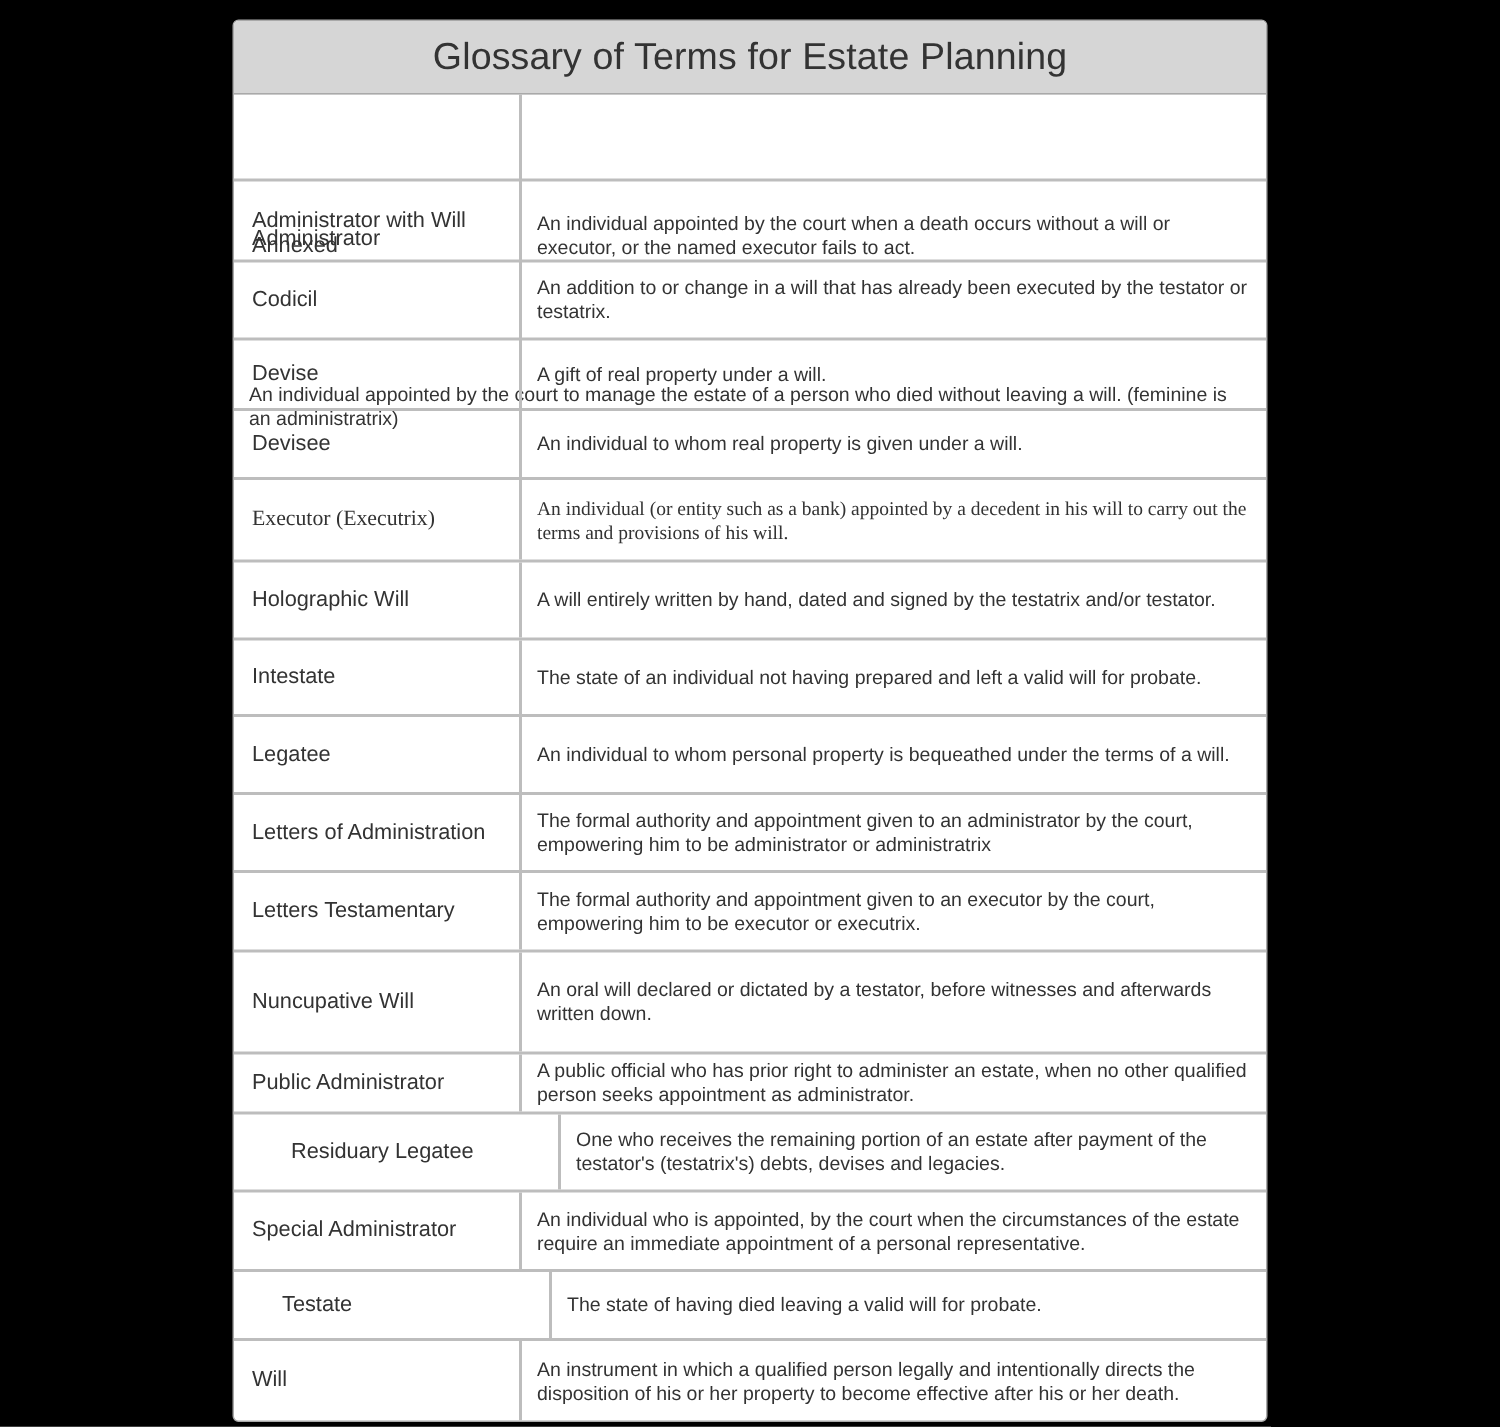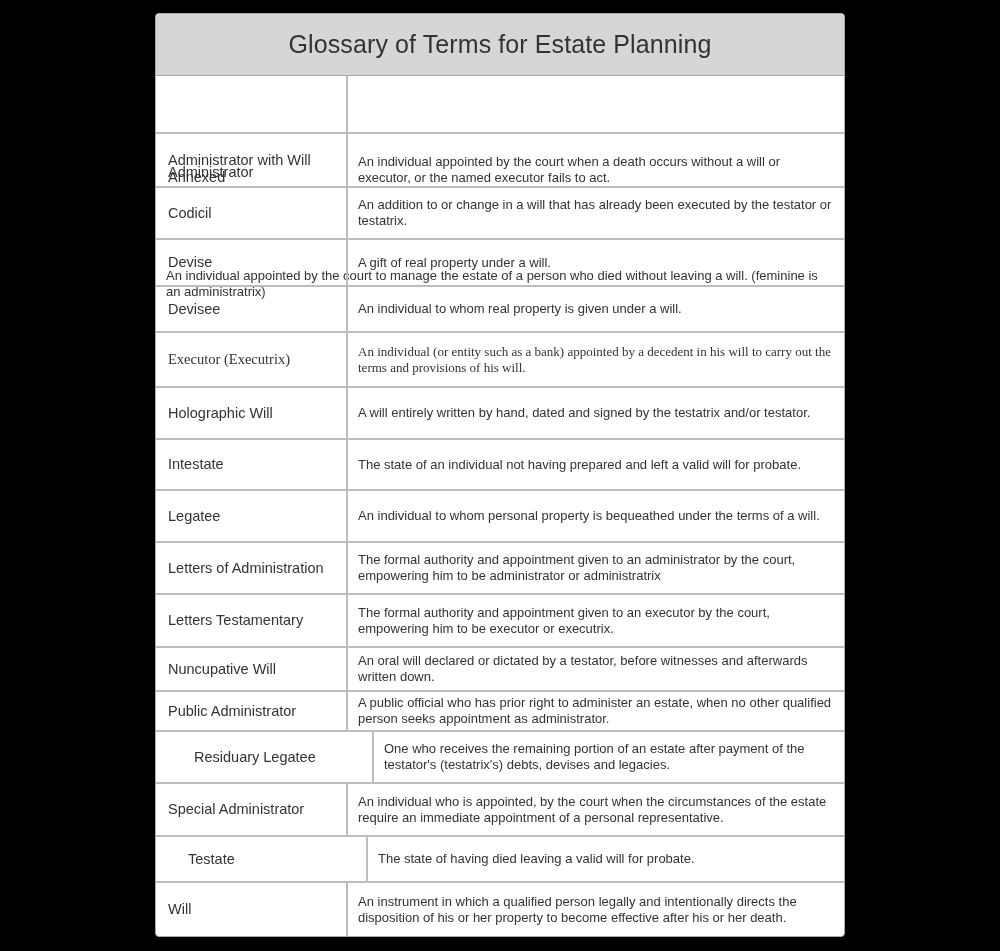--- a/index.html
+++ b/index.html
@@ -19,21 +19,21 @@
       left: 155px;
       top: 13px;
       width: 690px;
       background: #ffffff;
       border: 1px solid #a9a9a9;
       border-radius: 4px;
       overflow: hidden;
       box-sizing: border-box;
     }
     .glossary-header {
-      height: 62px;
+      height: 49px;
       background: #d6d6d6;
       border-bottom: 1px solid #a9a9a9;
       display: flex;
       align-items: center;
       justify-content: center;
       box-sizing: border-box;
     }
     .glossary-title {
       font-size: 25px;
       color: #333333;
@@ -126,21 +126,21 @@
   <div class="glossary-row" style="height: 52px;">
     <div class="term-cell">Letters of Administration</div>
     <div class="definition-cell">The formal authority and appointment given to an administrator by the court, empowering him to be administrator or administratrix</div>
   </div>
 
   <div class="glossary-row" style="height: 53px; justify-content: center;">
     <div class="term-cell">Letters Testamentary</div>
     <div class="definition-cell">The formal authority and appointment given to an executor by the court, empowering him to be executor or executrix.</div>
   </div>
 
-  <div class="glossary-row" style="height: 44px;">
+  <div class="glossary-row" style="height: 68px;">
     <div class="term-cell">Nuncupative Will</div>
     <div class="definition-cell">An oral will declared or dictated by a testator, before witnesses and afterwards written down.</div>
   </div>
 
   <div class="glossary-row" style="height: 40px;">
     <div class="term-cell">Public Administrator</div>
     <div class="definition-cell">A public official who has prior right to administer an estate, when no other qualified person seeks appointment as administrator.</div>
   </div>
 
   <div class="glossary-row" style="height: 52px; padding-left: 26px;">

